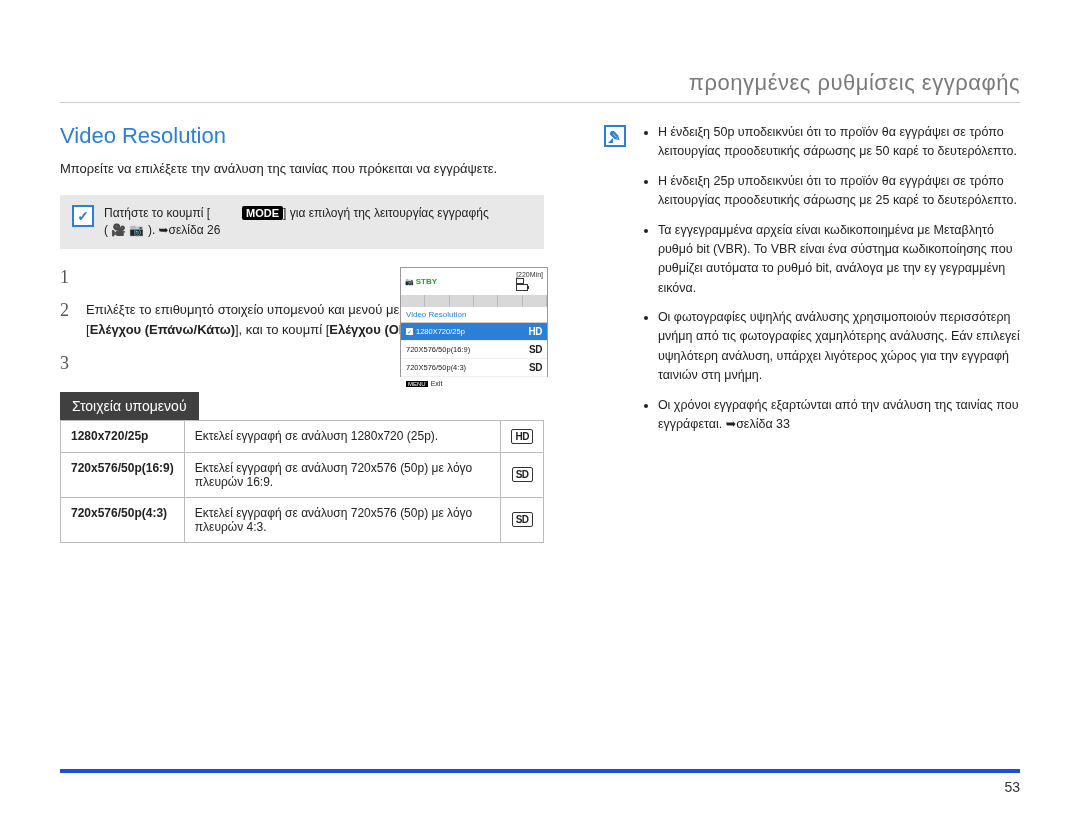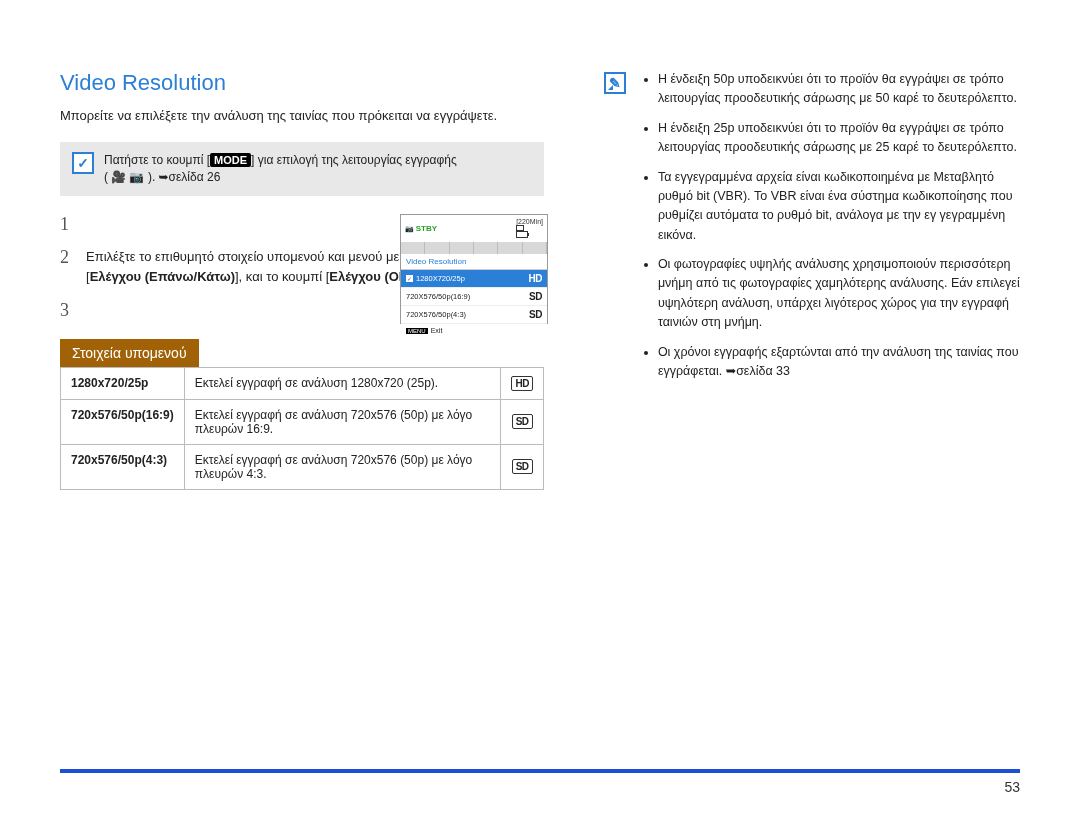--- a/index.html
+++ b/index.html
@@ -48,20 +48,21 @@
     border: 2px solid #2b7fd6;
     display: flex; align-items: center; justify-content: center;
     color: #2b7fd6; font-weight: bold; font-size: 14px;
     flex-shrink: 0;
     background: #fff;
   }
   .tiptext { line-height: 1.45; }
   .bold-inline {
     background: #000; color: #fff; padding: 1px 4px; font-weight: bold; font-size: 11px;
     border-radius: 2px;
+    margin-left: 32px;
   }
   .subicons { font-size: 12px; }
   .steps { margin-bottom: 18px; }
   .step { display: flex; gap: 12px; margin-bottom: 12px; }
   .stepn { font-size: 18px; color: #555; width: 14px; flex-shrink: 0; font-family: Georgia, serif; }
   .stepbody { font-size: 13px; line-height: 1.55; max-width: 260px; }
   .stepbody b { font-weight: bold; }
   .lcd {
     position: absolute;
     left: 340px;
@@ -89,21 +90,21 @@
   .lcd-item { font-size:7.5px; padding:3px 5px; display:flex; justify-content:space-between; align-items:center; border-bottom:1px solid #eee;}
   .lcd-item.sel { background:#2b7fd6; color:#fff; }
   .lcd-check { width:7px;height:7px;background:#fff;border:1px solid #2b7fd6;color:#2b7fd6;font-size:6px;display:inline-flex;align-items:center;justify-content:center;margin-right:3px;}
   .lcd-item.sel .lcd-check{border-color:#fff;color:#2b7fd6;}
   .lcd-foot{ font-size:7px; padding:3px 5px; display:flex; align-items:center; gap:3px; }
   .lcd-foot .menu-badge{ background:#000;color:#fff;padding:0 2px;font-size:6px; }
   .steps-row { position: relative; }
   .step2 .stepbody, .step3 .stepbody { max-width: 420px; }
 
   .submenu-hdr {
-    background: #a16207; color: #fff;
+    background: #404040; color: #fff;
     padding: 6px 12px; font-size: 14px;
     display:inline-block;
     margin-bottom: 0;
   }
   table.opt {
     width: 100%;
     border-collapse: collapse;
     font-size: 12px;
   }
   table.opt th {
@@ -142,20 +143,21 @@
     border-top:4px solid #1d4ed8; width:960px; text-align:right;
     padding-top:6px; left:60px;
   }
   .sdbadge{ font-weight:bold; font-size:10px; letter-spacing:-.5px; }
   .hdbadge{ font-weight:bold; font-size:10px; letter-spacing:-.5px; }
 </style>
 </head>
 <body>
 
 <div class="page">
+  <div class="hdr">προηγμένες ρυθμίσεις εγγραφής</div>
 
   <div class="cols">
     <div class="left">
       <h1 class="section">Video Resolution</h1>
       <p class="lead">Μπορείτε να επιλέξετε την ανάλυση της ταινίας που πρόκειται να εγγράψετε.</p>
 
       <div class="tipbox">
         <div class="tip-icon">✓</div>
         <div class="tiptext">
           <span>Πατήστε το κουμπί [</span><span class="bold-inline">MODE</span><span>] για επιλογή της λειτουργίας εγγραφής</span><br>

